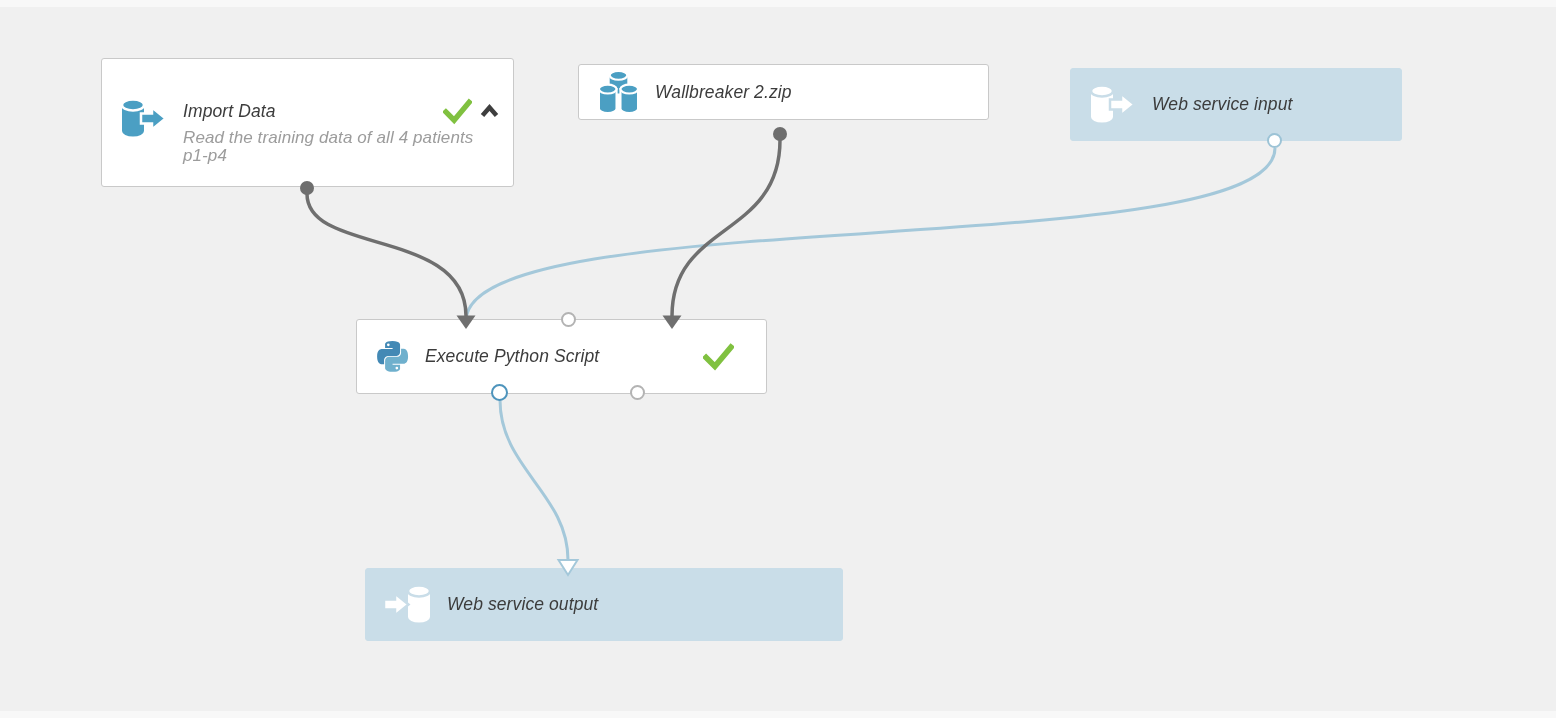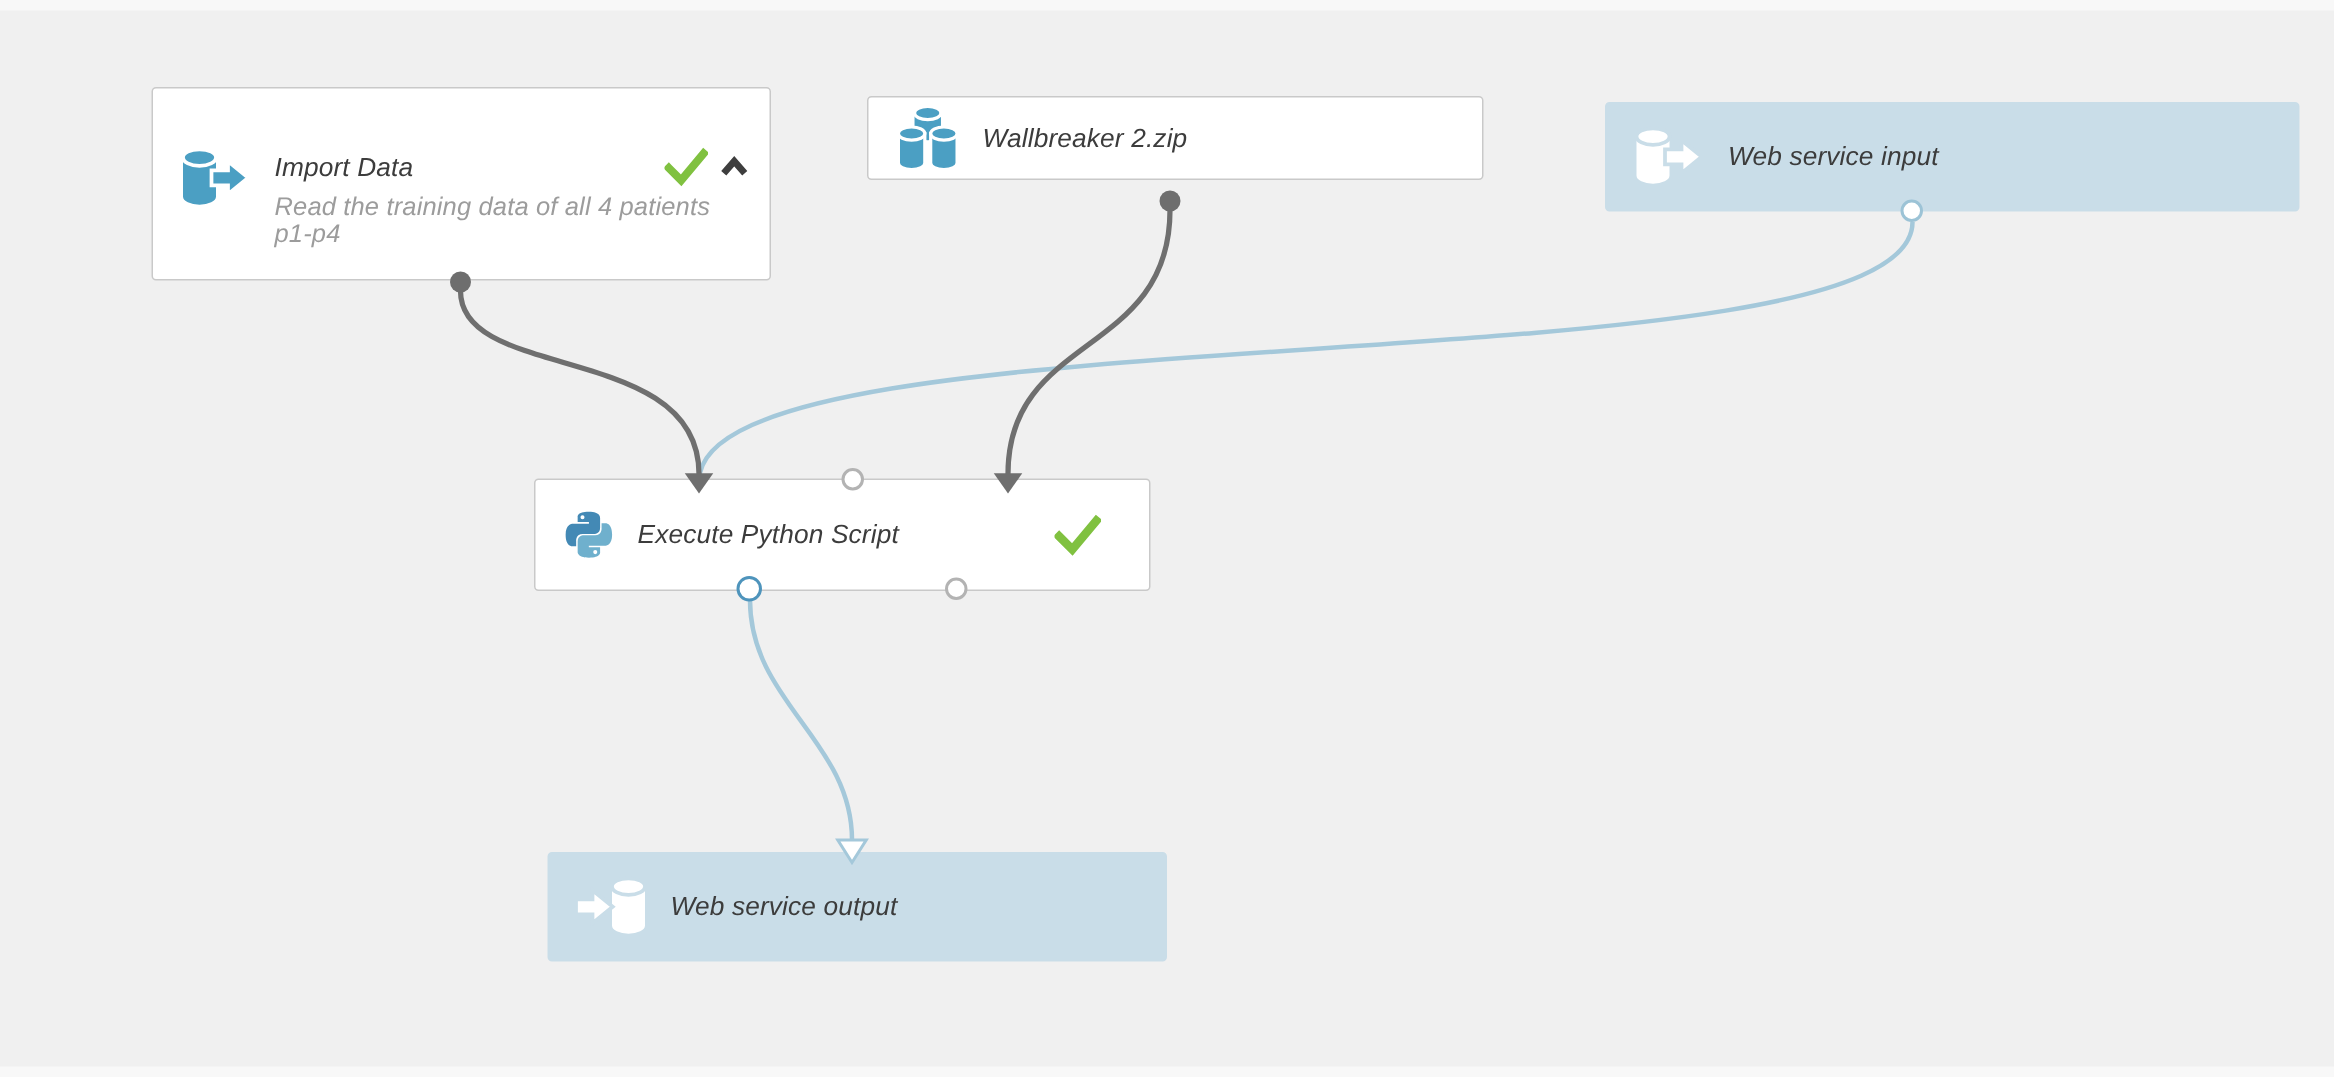--- a/index.html
+++ b/index.html
@@ -121,21 +121,21 @@
           <path class="i-blue sep-w" stroke-width="2.2" d="M3,20 L3,40 A9,4.5 0 0 0 21,40 L21,20 Z"></path>
           <ellipse class="i-blue sep-w" cx="12" cy="20" rx="9" ry="4.5" stroke-width="2.2"></ellipse>
           <path class="i-blue sep-w" stroke-width="2.2" d="M25,20 L25,40 A9,4.5 0 0 0 43,40 L43,20 Z"></path>
           <ellipse class="i-blue sep-w" cx="34" cy="20" rx="9" ry="4.5" stroke-width="2.2"></ellipse>
         </svg>
       </span>
       <span class="node-title">Wallbreaker 2.zip</span>
     </div>
   </div>
 
-  <div class="node webservice" style="left:1070px;top:68px;width:463px;height:73px">
+  <div class="node webservice" style="left:1070px;top:68px;width:332px;height:73px">
     <div class="node-row">
       <span class="node-icon">
         <svg width="50" height="42" viewBox="0 0 50 42">
           <path class="i-white" d="M3,7 L3,33 A11,5.5 0 0 0 25,33 L25,7 Z"></path>
           <ellipse class="i-white sep-b" cx="14" cy="7" rx="11" ry="5.5" stroke-width="2.5"></ellipse>
           <path class="i-white sep-b" stroke-width="2.5" d="M22,15.5 L33,15.5 L33,9.5 L46.5,20.5 L33,31.5 L33,25.5 L22,25.5 Z"></path>
         </svg>
       </span>
       <span class="node-title">Web service input</span>
     </div>
@@ -151,21 +151,21 @@
       </span>
       <span class="node-title">Execute Python Script</span>
       <span class="status-check exec-check">
         <svg width="31" height="28" viewBox="0 0 30 27">
           <polyline points="3,14 11.5,22.5 27,4" fill="none" stroke="var(--success-green)" stroke-width="5.5" stroke-linecap="square"></polyline>
         </svg>
       </span>
     </div>
   </div>
 
-  <div class="node webservice" style="left:365px;top:568px;width:413px;height:73px">
+  <div class="node webservice" style="left:365px;top:568px;width:478px;height:73px">
     <div class="node-row">
       <span class="node-icon">
         <svg width="50" height="42" viewBox="0 0 50 42">
           <path class="i-white" d="M25,7 L25,33 A11,5.5 0 0 0 47,33 L47,7 Z"></path>
           <ellipse class="i-white sep-b" cx="36" cy="7" rx="11" ry="5.5" stroke-width="2.5"></ellipse>
           <path class="i-white sep-b" stroke-width="2.5" d="M1,15.5 L12,15.5 L12,9.5 L25.5,20.5 L12,31.5 L12,25.5 L1,25.5 Z"></path>
         </svg>
       </span>
       <span class="node-title">Web service output</span>
     </div>

